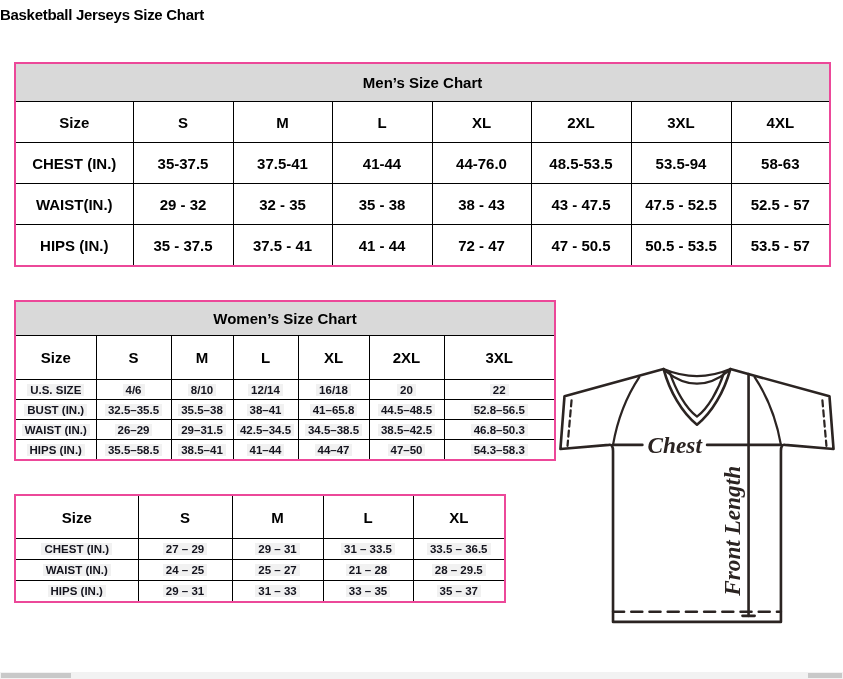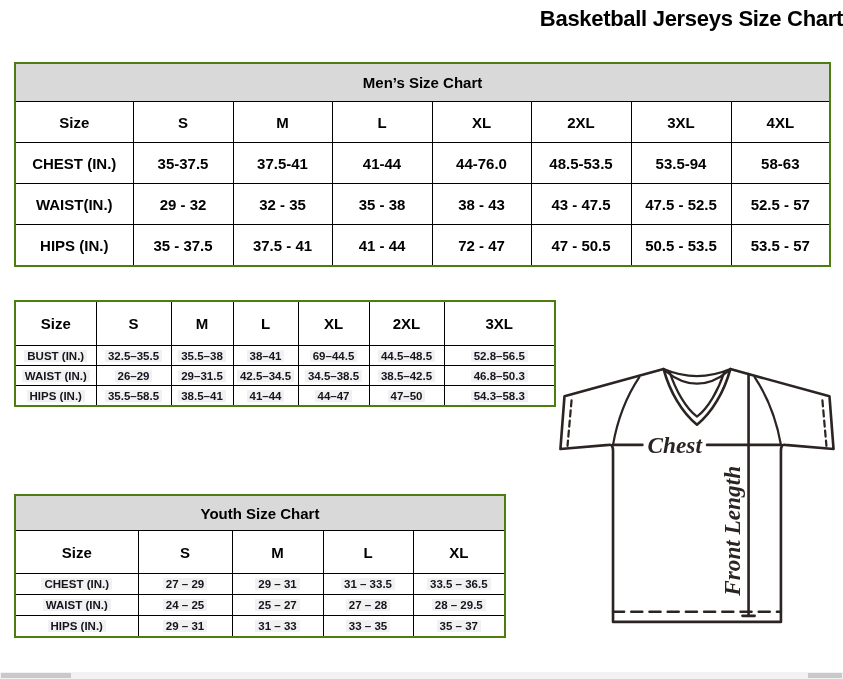--- a/index.html
+++ b/index.html
@@ -4,26 +4,26 @@
 <style>
   html,body{margin:0;padding:0;}
   body{
     width:843px;height:679px;position:relative;overflow:hidden;
     background:#ffffff;
     font-family:"Liberation Sans","DejaVu Sans",sans-serif;
     color:#000;
   }
   .page-title{
     position:absolute;top:6px;left:0;width:100%;
-    text-align:right;font-size:22px;font-weight:bold;
+    text-align:left;font-size:15px;font-weight:bold;
     letter-spacing:-0.3px;color:#000;
   }
   table{
     position:absolute;border-collapse:collapse;table-layout:fixed;
-    border:2px solid #4d7c0f;
+    border:2px solid #ec4899;
   }
   th,td{
     border:1px solid #000;text-align:center;vertical-align:middle;
     font-weight:bold;padding:0;overflow:hidden;white-space:nowrap;
   }
   td.band{
     background:#d9d9d9;font-size:15px;height:36px;
   }
   
   .tbl-men{left:14px;top:62px;width:815px;}
@@ -126,34 +126,46 @@
       <col style="width:81px">
         <col style="width:75px">
         <col style="width:62px">
         <col style="width:65px">
       <col style="width:71px">
         <col style="width:75px">
         <col style="width:111px">
     </colgroup>
     <tbody>
         <tr>
+          <td colspan="7" class="band"><span class="cell-text">Women’s Size Chart</span></td>
+        </tr>
+        <tr>
           <th><span class="cell-text">Size</span></th>
           <th><span class="cell-text">S</span></th>
           <th><span class="cell-text">M</span></th>
           <th><span class="cell-text">L</span></th>
           <th><span class="cell-text">XL</span></th>
           <th><span class="cell-text">2XL</span></th>
           <th><span class="cell-text">3XL</span></th>
         </tr>
         <tr>
+          <td><span class="cell-text">U.S. SIZE</span></td>
+          <td><span class="cell-text">4/6</span></td>
+          <td><span class="cell-text">8/10</span></td>
+          <td><span class="cell-text">12/14</span></td>
+          <td><span class="cell-text">16/18</span></td>
+          <td><span class="cell-text">20</span></td>
+          <td><span class="cell-text">22</span></td>
+        </tr>
+        <tr>
           <td><span class="cell-text">BUST (IN.)</span></td>
           <td><span class="cell-text">32.5–35.5</span></td>
           <td><span class="cell-text">35.5–38</span></td>
           <td><span class="cell-text">38–41</span></td>
-          <td><span class="cell-text">69–44.5</span></td>
+          <td><span class="cell-text">41–65.8</span></td>
           <td><span class="cell-text">44.5–48.5</span></td>
           <td><span class="cell-text">52.8–56.5</span></td>
         </tr>
         <tr>
           <td><span class="cell-text">WAIST (IN.)</span></td>
           <td><span class="cell-text">26–29</span></td>
           <td><span class="cell-text">29–31.5</span></td>
           <td><span class="cell-text">42.5–34.5</span></td>
           <td><span class="cell-text">34.5–38.5</span></td>
           <td><span class="cell-text">38.5–42.5</span></td>
@@ -174,41 +186,38 @@
   <table class="tbl-youth">
     <colgroup>
       <col style="width:123px">
         <col style="width:94px">
         <col style="width:91px">
         <col style="width:90px">
         <col style="width:92px">
     </colgroup>
     <tbody>
         <tr>
-          <td colspan="5" class="band"><span class="cell-text">Youth Size Chart</span></td>
-        </tr>
-        <tr>
           <th><span class="cell-text">Size</span></th>
           <th><span class="cell-text">S</span></th>
           <th><span class="cell-text">M</span></th>
           <th><span class="cell-text">L</span></th>
           <th><span class="cell-text">XL</span></th>
         </tr>
         <tr>
           <td><span class="cell-text">CHEST (IN.)</span></td>
           <td><span class="cell-text">27 – 29</span></td>
           <td><span class="cell-text">29 – 31</span></td>
           <td><span class="cell-text">31 – 33.5</span></td>
           <td><span class="cell-text">33.5 – 36.5</span></td>
         </tr>
         <tr>
           <td><span class="cell-text">WAIST (IN.)</span></td>
           <td><span class="cell-text">24 – 25</span></td>
           <td><span class="cell-text">25 – 27</span></td>
-          <td><span class="cell-text">27 – 28</span></td>
+          <td><span class="cell-text">21 – 28</span></td>
           <td><span class="cell-text">28 – 29.5</span></td>
         </tr>
         <tr>
           <td><span class="cell-text">HIPS (IN.)</span></td>
           <td><span class="cell-text">29 – 31</span></td>
           <td><span class="cell-text">31 – 33</span></td>
           <td><span class="cell-text">33 – 35</span></td>
           <td><span class="cell-text">35 – 37</span></td>
         </tr>
       </tbody>

